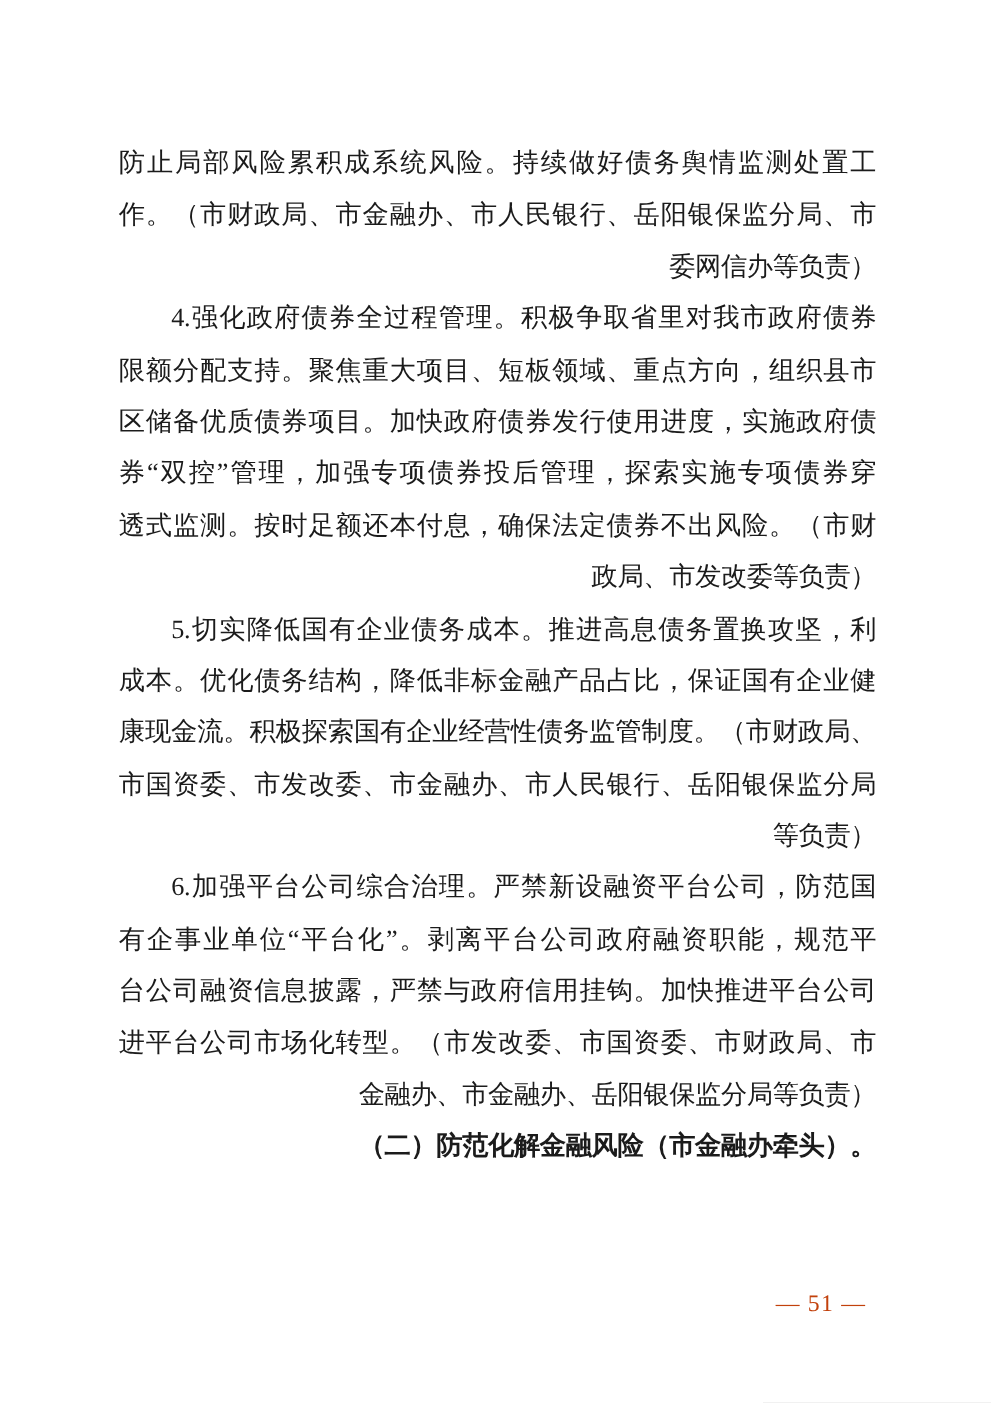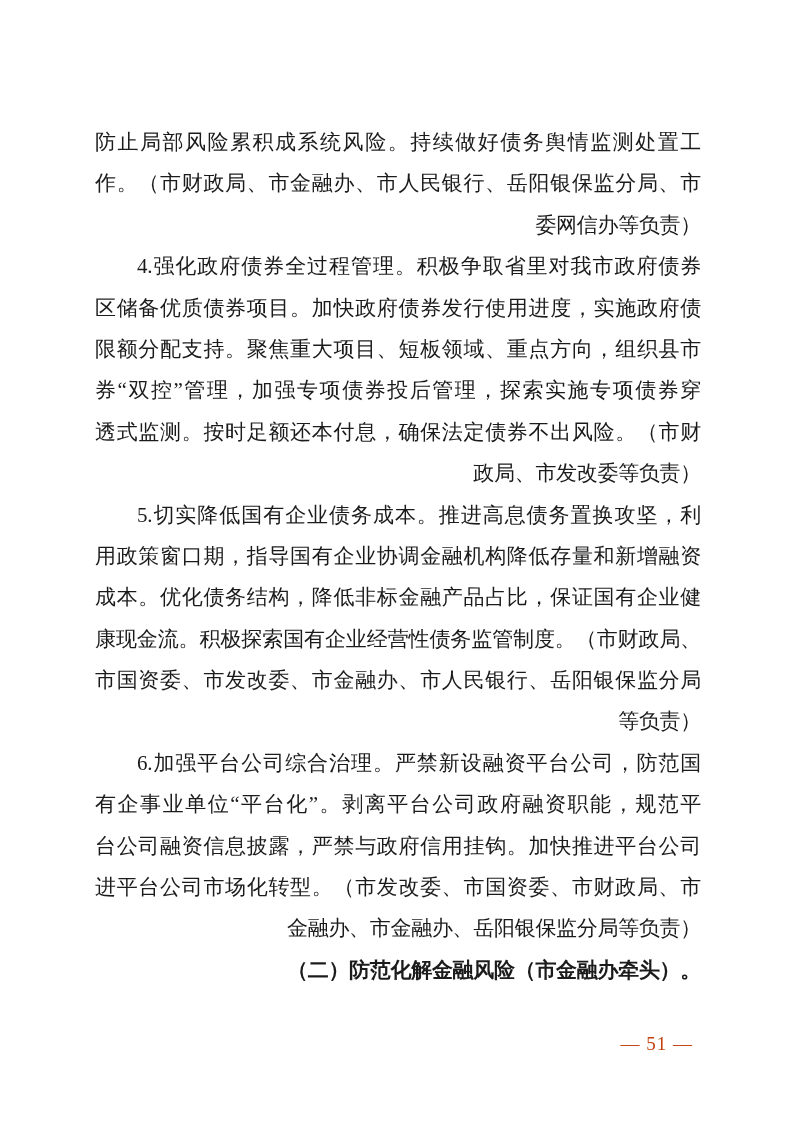--- a/index.html
+++ b/index.html
@@ -13,21 +13,21 @@
     height: 1122px;
     margin: 0 auto;
     background: #ffffff;
     overflow: hidden;
     font-family: "Liberation Serif", "DejaVu Serif", serif;
     color: #1b1b1b;
   }
   .text-block {
     position: absolute;
     left: 95px;
-    top: 122px;
+    top: 110px;
     width: 606px;
     font-size: 21px;
     line-height: 41.4px;
     letter-spacing: -0.3px;
   }
   .line {
     height: 41.4px;
     overflow: hidden;
     text-align: right;
     white-space: normal;
@@ -54,27 +54,26 @@
 </style>
 </head>
 <body>
 
 <div class="page">
   <div class="text-block" id="text-block">
       <div class="line justify">防止局部风险累积成系统风险。持续做好债务舆情监测处置工</div>
       <div class="line justify">作。（市财政局、市金融办、市人民银行、岳阳银保监分局、市</div>
       <div class="line">委网信办等负责）</div>
       <div class="line justify indent">4.强化政府债券全过程管理。积极争取省里对我市政府债券</div>
+      <div class="line justify">限额分配支持。聚焦重大项目、短板领域、重点方向，组织县市</div>
       <div class="line justify">区储备优质债券项目。加快政府债券发行使用进度，实施政府债</div>
-      <div class="line justify">限额分配支持。聚焦重大项目、短板领域、重点方向，组织县市</div>
       <div class="line justify">券“双控”管理，加强专项债券投后管理，探索实施专项债券穿</div>
       <div class="line justify">透式监测。按时足额还本付息，确保法定债券不出风险。（市财</div>
       <div class="line">政局、市发改委等负责）</div>
       <div class="line justify indent">5.切实降低国有企业债务成本。推进高息债务置换攻坚，利</div>
-      <div class="line justify">用政策窗口期，指导国有企业协调金融机构降低存量和新增融资</div>
       <div class="line justify">成本。优化债务结构，降低非标金融产品占比，保证国有企业健</div>
       <div class="line justify">康现金流。积极探索国有企业经营性债务监管制度。（市财政局、</div>
       <div class="line justify">市国资委、市发改委、市金融办、市人民银行、岳阳银保监分局</div>
       <div class="line">等负责）</div>
       <div class="line justify indent">6.加强平台公司综合治理。严禁新设融资平台公司，防范国</div>
       <div class="line justify">有企事业单位“平台化”。剥离平台公司政府融资职能，规范平</div>
       <div class="line justify">台公司融资信息披露，严禁与政府信用挂钩。加快推进平台公司</div>
       <div class="line justify">进平台公司市场化转型。（市发改委、市国资委、市财政局、市</div>
       <div class="line">金融办、市金融办、岳阳银保监分局等负责）</div>
       <div class="line indent bold">（二）防范化解金融风险（市金融办牵头）。</div>

